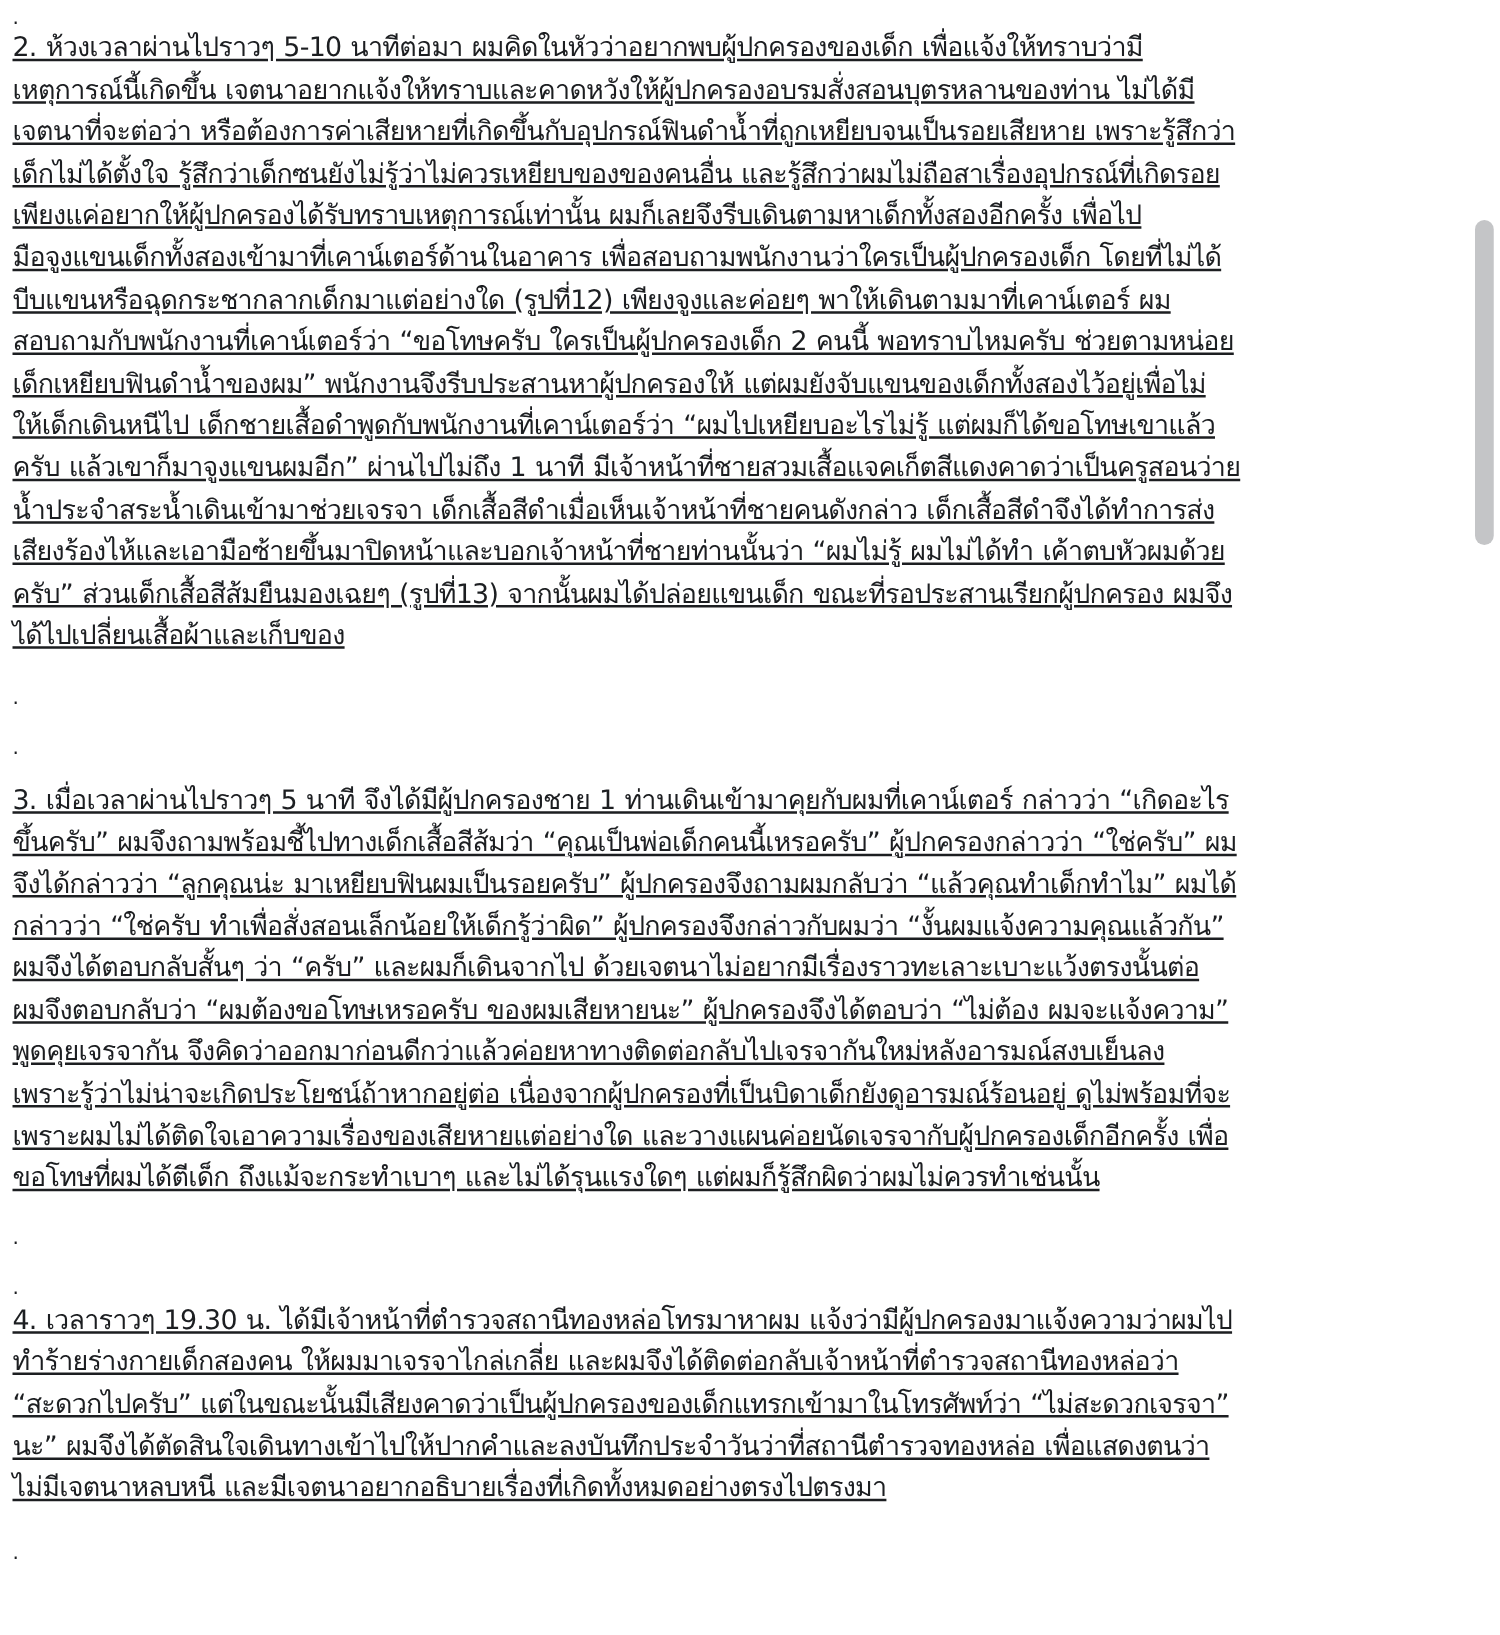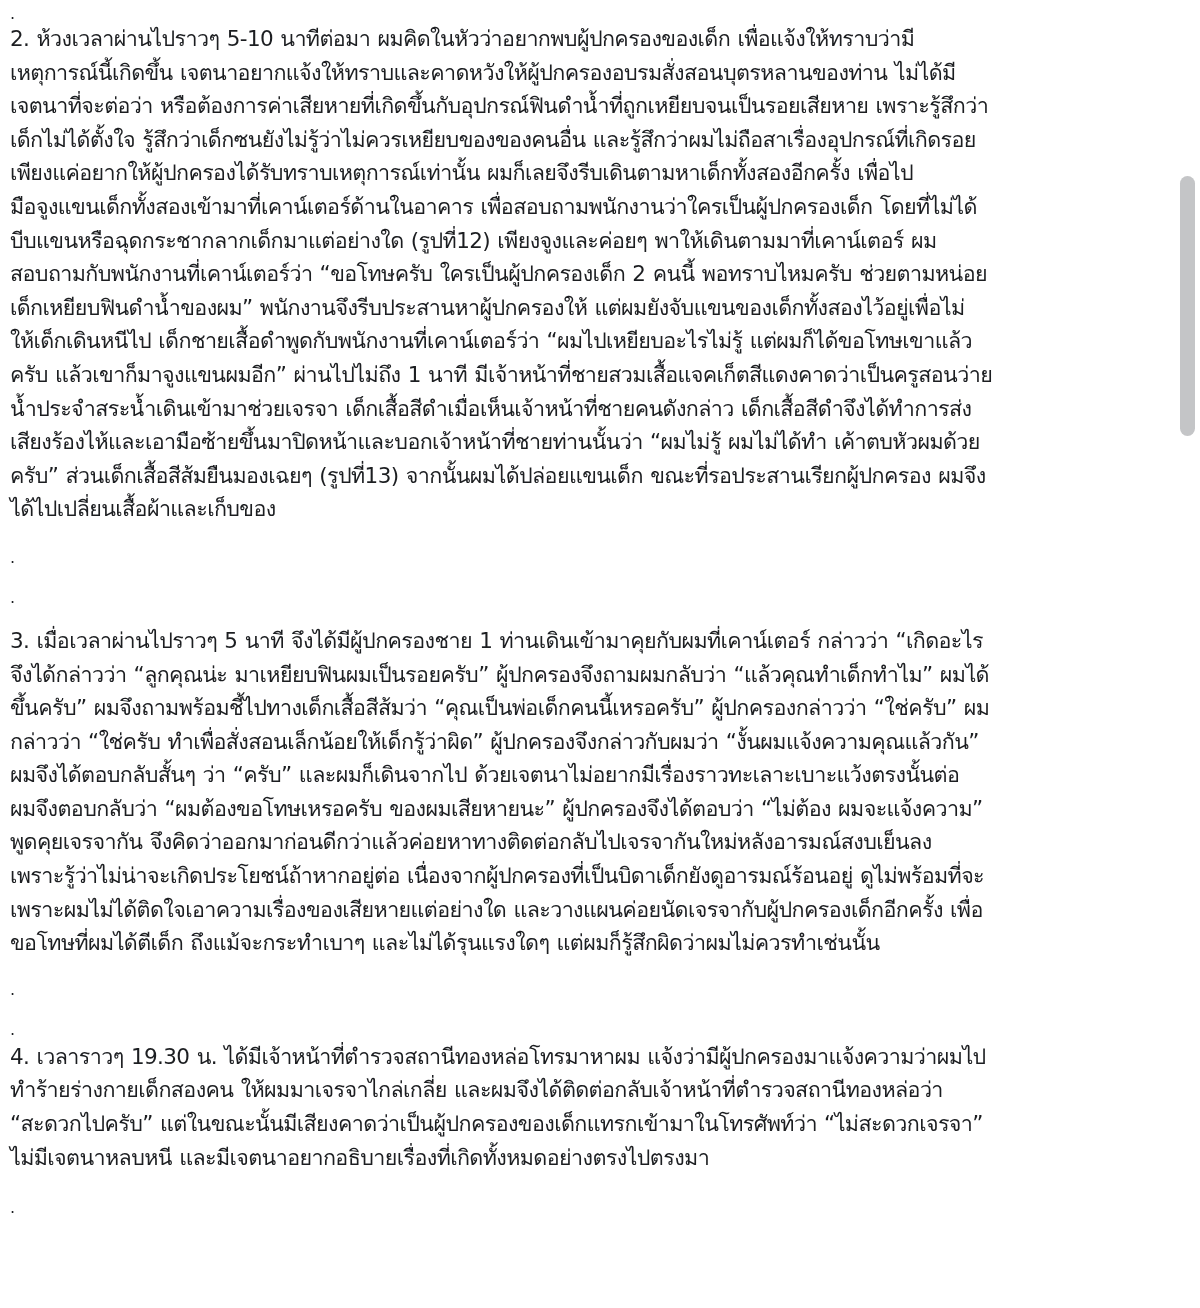--- a/index.html
+++ b/index.html
@@ -32,20 +32,21 @@
       font-size: 21.5px;
       line-height: 33.6px;
       margin: 0;
       letter-spacing: -0.6px;
       word-spacing: 1px;
       white-space: normal;
     }
     .line {
       display: block;
       white-space: nowrap;
+      text-decoration: underline;
     }
     .scrollbar-track {
       position: absolute;
       right: 0;
       top: 0;
       width: 22px;
       height: 1308px;
       background: transparent;
     }
     .scrollbar-thumb {
@@ -81,38 +82,39 @@
     <span class="line">เสียงร้องไห้และเอามือซ้ายขึ้นมาปิดหน้าและบอกเจ้าหน้าที่ชายท่านนั้นว่า “ผมไม่รู้ ผมไม่ได้ทำ เค้าตบหัวผมด้วย</span>
     <span class="line">ครับ” ส่วนเด็กเสื้อสีส้มยืนมองเฉยๆ (รูปที่13) จากนั้นผมได้ปล่อยแขนเด็ก ขณะที่รอประสานเรียกผู้ปกครอง ผมจึง</span>
     <span class="line">ได้ไปเปลี่ยนเสื้อผ้าและเก็บของ</span>
   </div>
 
   <div class="dot" style="margin-top:22px;">.</div>
   <div class="dot" style="margin-top:20px;">.</div>
 
   <div class="para" style="margin-top:16px;">
     <span class="line"> 3. เมื่อเวลาผ่านไปราวๆ 5 นาที จึงได้มีผู้ปกครองชาย 1 ท่านเดินเข้ามาคุยกับผมที่เคาน์เตอร์ กล่าวว่า “เกิดอะไร</span>
+    <span class="line">ขึ้นครับ” ผมจึงถามพร้อมชี้ไปทางเด็กเสื้อสีส้มว่า “คุณเป็นพ่อเด็กคนนี้เหรอครับ” ผู้ปกครองกล่าวว่า “ใช่ครับ” ผม</span>
     <span class="line">จึงได้กล่าวว่า “ลูกคุณน่ะ มาเหยียบฟินผมเป็นรอยครับ” ผู้ปกครองจึงถามผมกลับว่า “แล้วคุณทำเด็กทำไม” ผมได้</span>
-    <span class="line">ขึ้นครับ” ผมจึงถามพร้อมชี้ไปทางเด็กเสื้อสีส้มว่า “คุณเป็นพ่อเด็กคนนี้เหรอครับ” ผู้ปกครองกล่าวว่า “ใช่ครับ” ผม</span>
     <span class="line">กล่าวว่า “ใช่ครับ ทำเพื่อสั่งสอนเล็กน้อยให้เด็กรู้ว่าผิด” ผู้ปกครองจึงกล่าวกับผมว่า “งั้นผมแจ้งความคุณแล้วกัน”</span>
     <span class="line">ผมจึงได้ตอบกลับสั้นๆ ว่า “ครับ” และผมก็เดินจากไป ด้วยเจตนาไม่อยากมีเรื่องราวทะเลาะเบาะแว้งตรงนั้นต่อ</span>
     <span class="line">ผมจึงตอบกลับว่า “ผมต้องขอโทษเหรอครับ ของผมเสียหายนะ” ผู้ปกครองจึงได้ตอบว่า “ไม่ต้อง ผมจะแจ้งความ”</span>
     <span class="line">พูดคุยเจรจากัน จึงคิดว่าออกมาก่อนดีกว่าแล้วค่อยหาทางติดต่อกลับไปเจรจากันใหม่หลังอารมณ์สงบเย็นลง</span>
     <span class="line">เพราะรู้ว่าไม่น่าจะเกิดประโยชน์ถ้าหากอยู่ต่อ เนื่องจากผู้ปกครองที่เป็นบิดาเด็กยังดูอารมณ์ร้อนอยู่ ดูไม่พร้อมที่จะ</span>
     <span class="line">เพราะผมไม่ได้ติดใจเอาความเรื่องของเสียหายแต่อย่างใด และวางแผนค่อยนัดเจรจากับผู้ปกครองเด็กอีกครั้ง เพื่อ</span>
     <span class="line">ขอโทษที่ผมได้ตีเด็ก ถึงแม้จะกระทำเบาๆ และไม่ได้รุนแรงใดๆ แต่ผมก็รู้สึกผิดว่าผมไม่ควรทำเช่นนั้น</span>
   </div>
 
   <div class="dot" style="margin-top:20px;">.</div>
   <div class="dot" style="margin-top:20px;">.</div>
 
   <div class="para" style="margin-top:0px;">
     <span class="line"> 4. เวลาราวๆ 19.30 น. ได้มีเจ้าหน้าที่ตำรวจสถานีทองหล่อโทรมาหาผม แจ้งว่ามีผู้ปกครองมาแจ้งความว่าผมไป</span>
     <span class="line">ทำร้ายร่างกายเด็กสองคน ให้ผมมาเจรจาไกล่เกลี่ย และผมจึงได้ติดต่อกลับเจ้าหน้าที่ตำรวจสถานีทองหล่อว่า</span>
     <span class="line">“สะดวกไปครับ” แต่ในขณะนั้นมีเสียงคาดว่าเป็นผู้ปกครองของเด็กแทรกเข้ามาในโทรศัพท์ว่า “ไม่สะดวกเจรจา”</span>
+    <span class="line">นะ” ผมจึงได้ตัดสินใจเดินทางเข้าไปให้ปากคำและลงบันทึกประจำวันว่าที่สถานีตำรวจทองหล่อ เพื่อแสดงตนว่า</span>
     <span class="line">ไม่มีเจตนาหลบหนี และมีเจตนาอยากอธิบายเรื่องที่เกิดทั้งหมดอย่างตรงไปตรงมา</span>
   </div>
 
   <div class="dot" style="margin-top:24px;">.</div>
 </div>
 
 <div class="scrollbar-track">
   <div class="scrollbar-thumb" style="left: 2px; background: rgb(196, 197, 199);"></div>
 </div>
 

